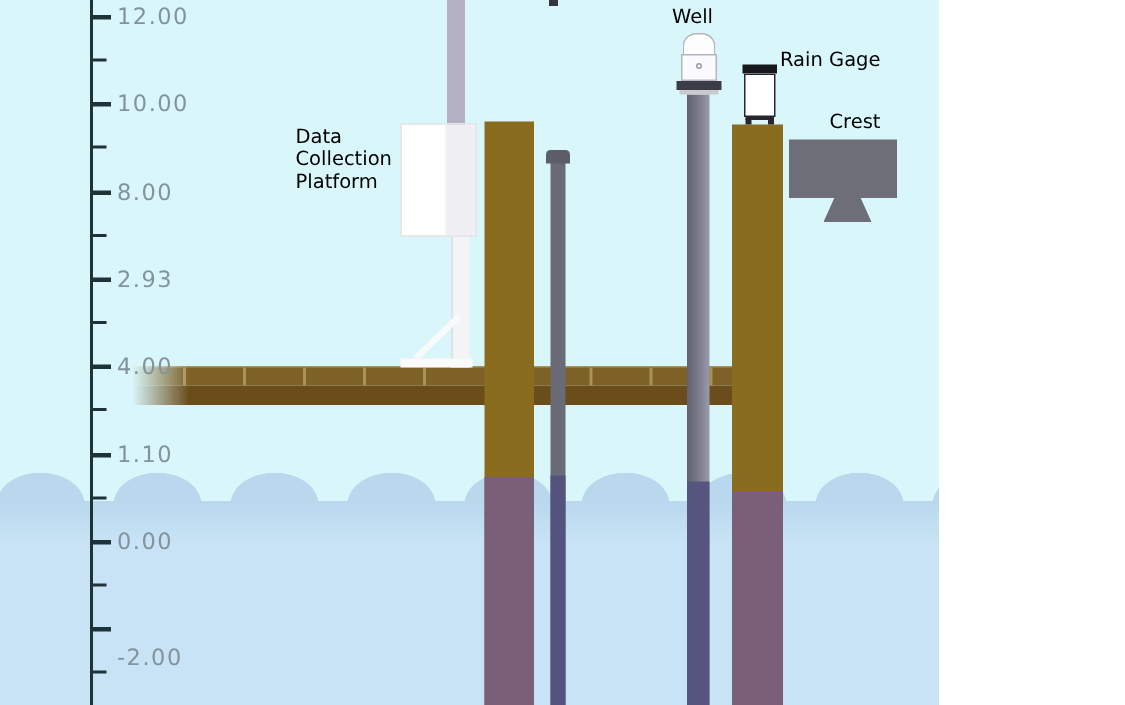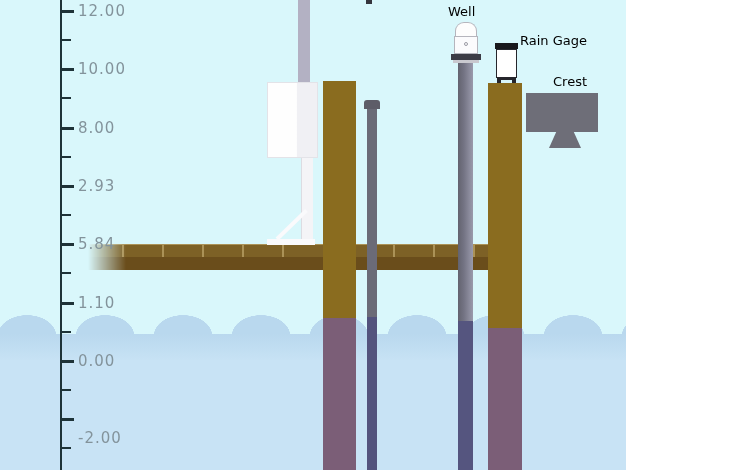--- a/index.html
+++ b/index.html
@@ -110,21 +110,21 @@
       <div class="tick major" style="top: 68.3px;"></div>
       <div class="tick-label" style="top: 60.3px;">10.00</div>
       <div class="tick minor" style="top: 97.45px;"></div>
       <div class="tick major" style="top: 126.6px;"></div>
       <div class="tick-label" style="top: 118.6px;">8.00</div>
       <div class="tick minor" style="top: 155.75px;"></div>
       <div class="tick major" style="top: 184.9px;"></div>
       <div class="tick-label" style="top: 176.9px;">2.93</div>
       <div class="tick minor" style="top: 214.05px;"></div>
       <div class="tick major" style="top: 243.2px;"></div>
-      <div class="tick-label" style="top: 235.2px;">5.84</div>
+      <div class="tick-label" style="top: 235.2px;">4.00</div>
       <div class="tick minor" style="top: 272.35px;"></div>
       <div class="tick major" style="top: 301.5px;"></div>
       <div class="tick-label" style="top: 293.5px;">1.10</div>
       <div class="tick minor" style="top: 330.65px;"></div>
       <div class="tick major" style="top: 359.8px;"></div>
       <div class="tick-label" style="top: 351.8px;">0.00</div>
       <div class="tick minor" style="top: 388.95px;"></div>
       <div class="tick major" style="top: 418.1px;"></div>
       <div class="tick-label" style="top: 429px;">-2.00</div>
       <div class="tick minor" style="top: 447.25px;"></div>
@@ -175,16 +175,21 @@
 
   <div class="rain-top"></div>
   <div class="rain-body"></div>
   <div class="rain-base"></div>
   <div class="rain-foot" style="left:497px;"></div>
   <div class="rain-foot" style="left:512px;"></div>
 
   <div class="radar-body"></div>
   <div class="radar-stand"></div>
 
+  <div class="lbl lbl-dcp">
+      <div style="position: static;">Data</div>
+      <div style="position: static;">Collection</div>
+      <div style="position: static;">Platform</div>
+    </div>
   <div class="lbl lbl-well">Well</div>
   <div class="lbl lbl-rain">Rain Gage</div>
   <div class="lbl lbl-radar">Crest</div>
 </div>
 
 </body></html>

